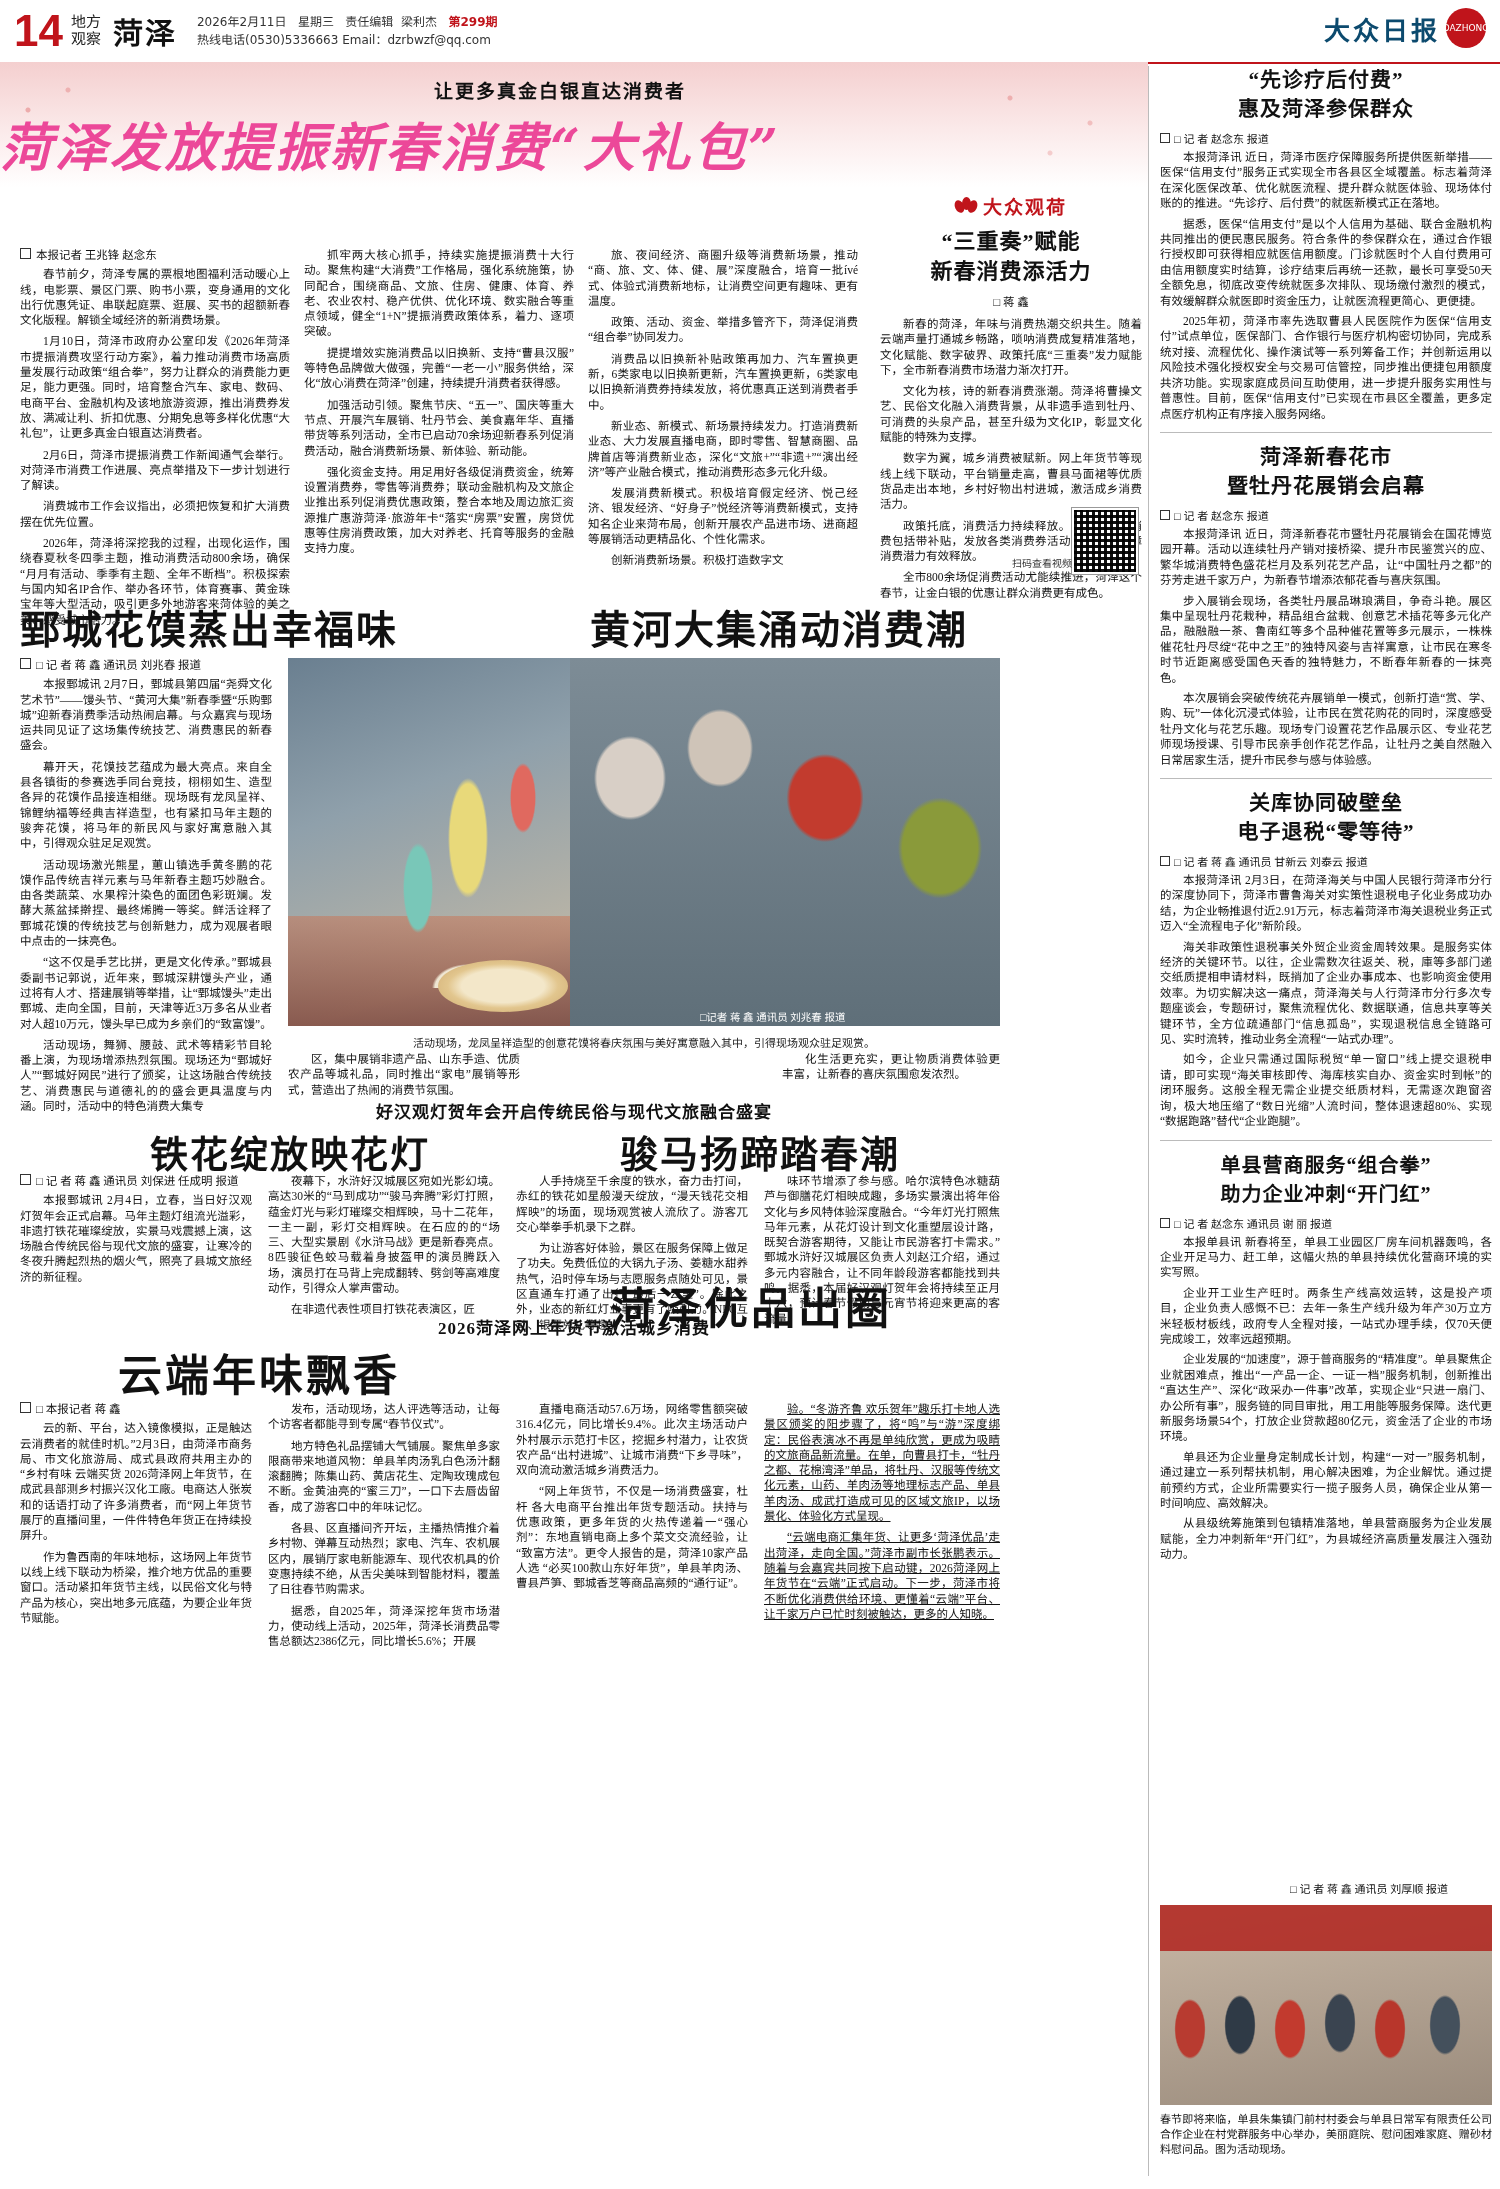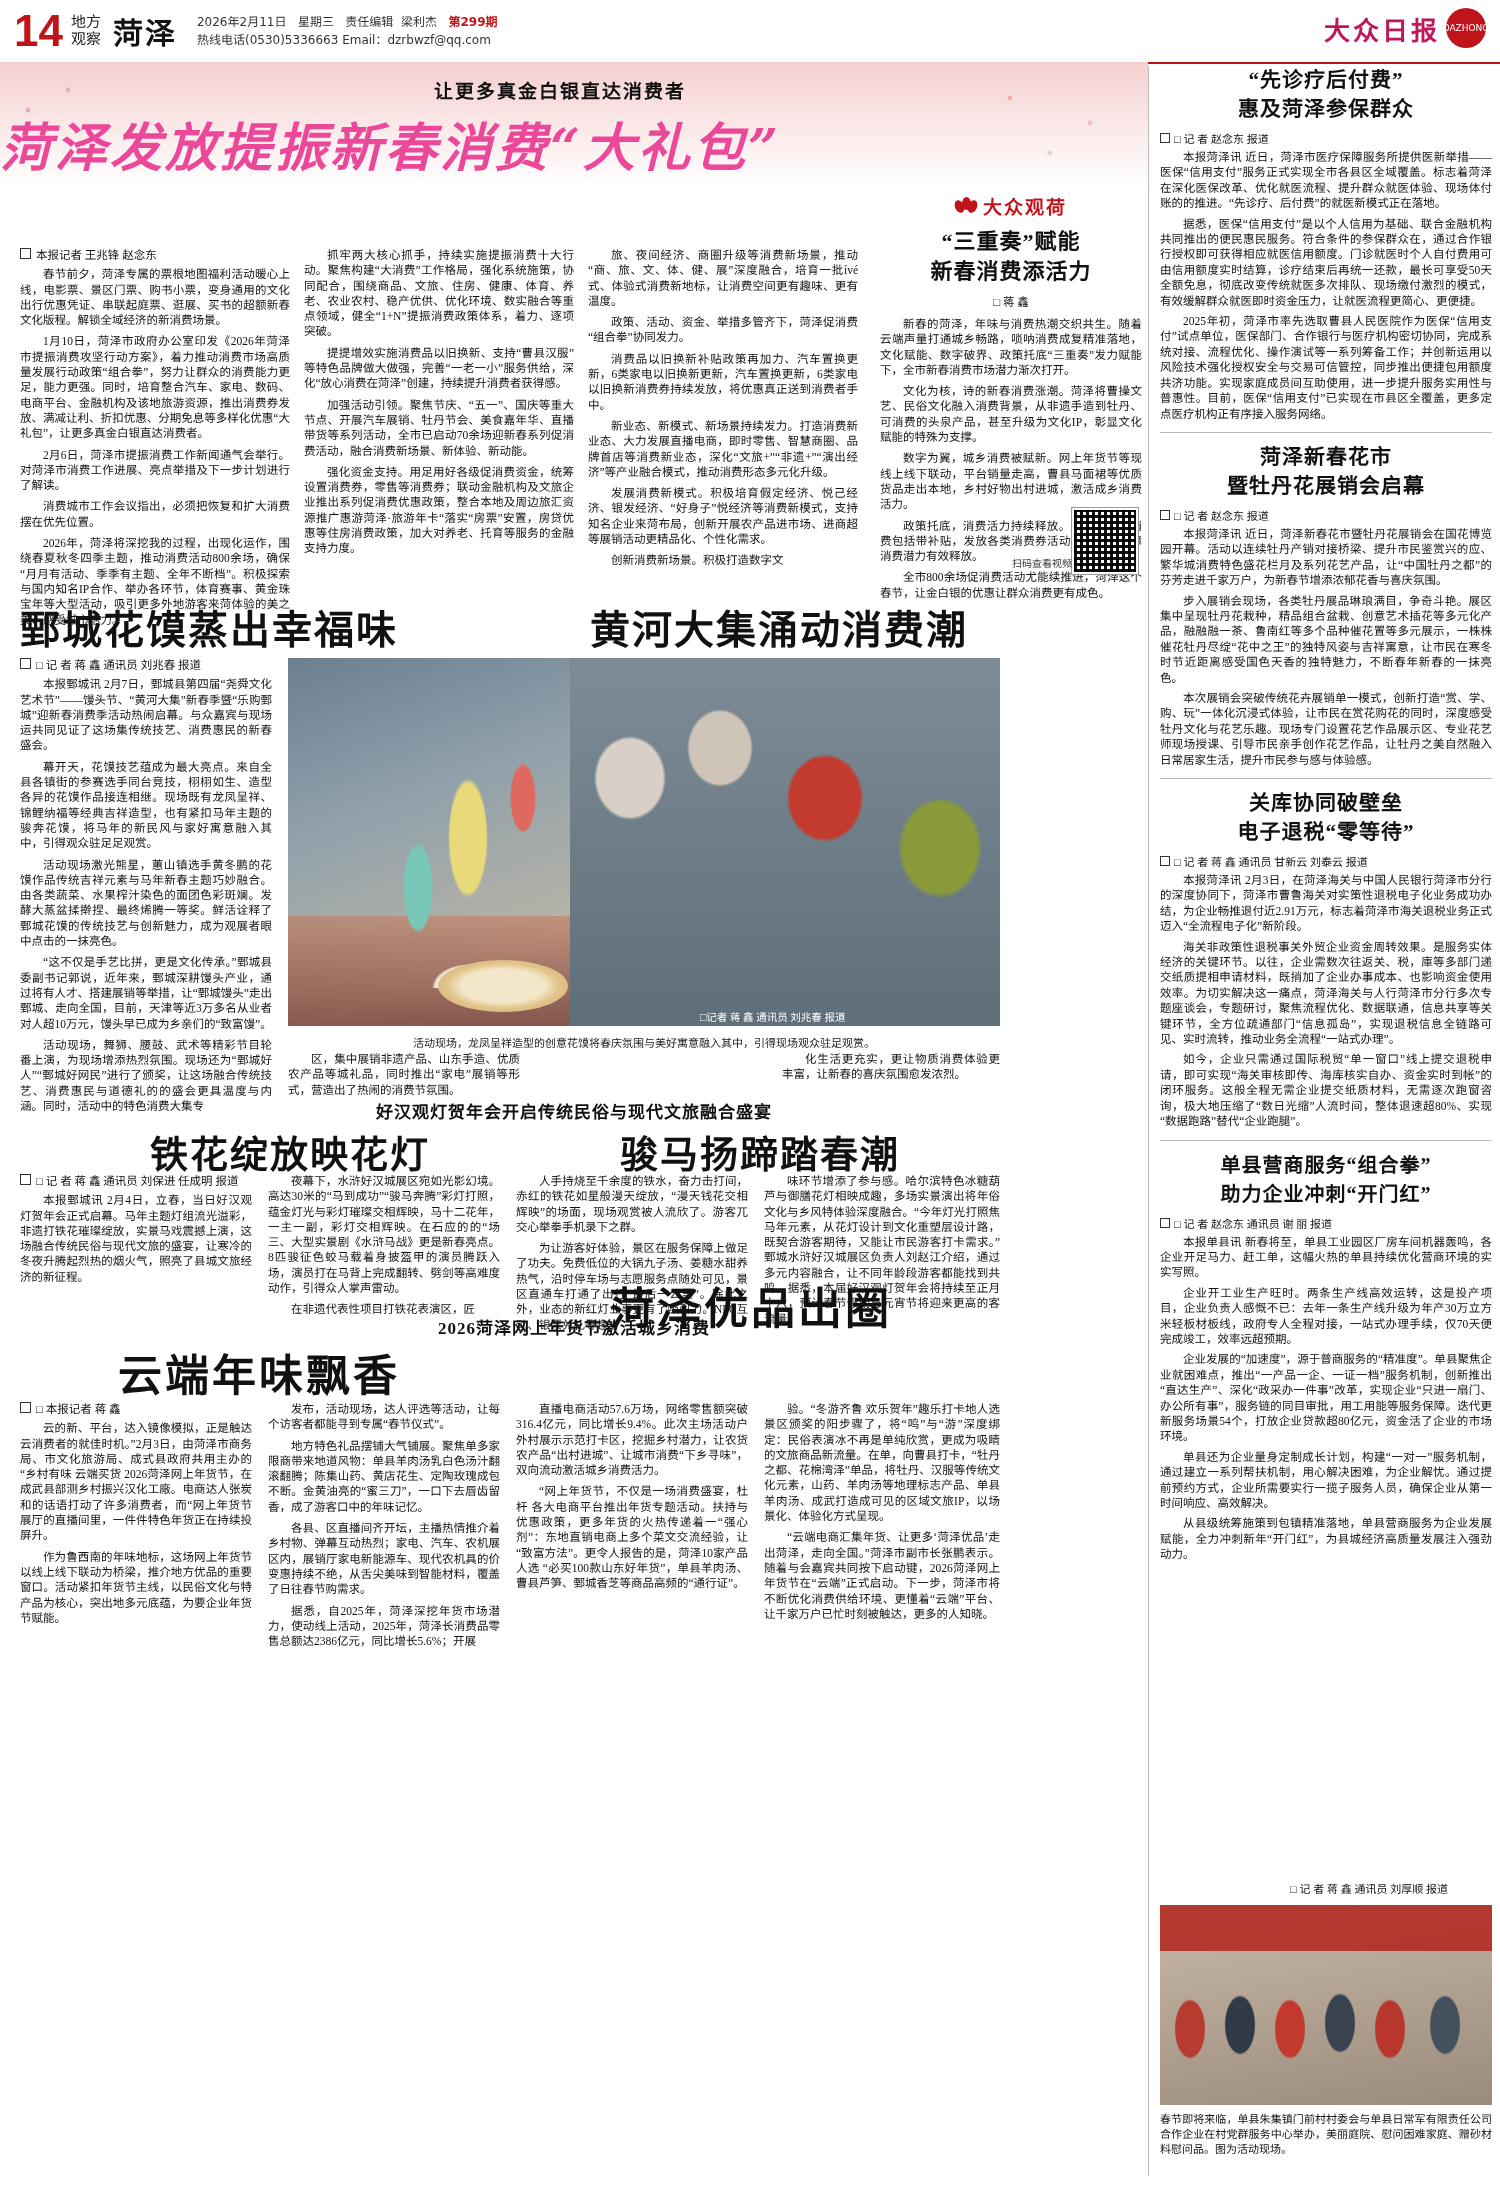--- a/index.html
+++ b/index.html
@@ -32,21 +32,21 @@
   }
   .mh-meta{
     margin-left:20px;font-size:12px;color:#333;line-height:18px;
     font-family:"DejaVu Sans",sans-serif;
   }
   .mh-meta .issue{color:#c0141b;font-weight:bold;}
   .mh-meta .line2{color:#333;}
   .logo{
     position:absolute;right:14px;top:8px;display:flex;align-items:center;gap:6px;
   }
-  .logo .zh{font-size:26px;font-weight:bold;letter-spacing:3px;color:#be185d;}
+  .logo .zh{font-size:26px;font-weight:bold;letter-spacing:3px;color:#0c4a6e;}
   .logo .badge{
     width:40px;height:40px;border-radius:50%;background:#c0141b;color:#fff;
     font-size:9px;display:flex;align-items:center;justify-content:center;
     flex-direction:column;line-height:10px;font-family:"DejaVu Sans",sans-serif;
   }
 
   
   .vrule{position:absolute;top:66px;left:1148px;width:1px;height:2110px;background:#bbb;}
 
   
@@ -360,21 +360,21 @@
     <div class="col" style="left:268px;top:1340px;width:232px;height:220px;">
       <p>发布，活动现场，达人评选等活动，让每个访客者都能寻到专属“春节仪式”。</p>
       <p>地方特色礼品摆铺大气铺展。聚焦单多家限商带来地道风物：单县羊肉汤乳白色汤汁翻滚翻腾；陈集山药、黄店花生、定陶玫瑰成包不断。金黄油亮的“蜜三刀”，一口下去唇齿留香，成了游客口中的年味记忆。</p>
       <p>各县、区直播间齐开坛，主播热情推介着乡村物、弹幕互动热烈；家电、汽车、农机展区内，展销厅家电新能源车、现代农机具的价变惠持续不绝，从舌尖美味到智能材料，覆盖了日往春节购需求。</p>
       <p>据悉，自2025年，菏泽深挖年货市场潜力，使动线上活动，2025年，菏泽长消费品零售总额达2386亿元，同比增长5.6%；开展</p>
     </div>
     <div class="col" style="left:516px;top:1340px;width:232px;height:220px;">
       <p>直播电商活动57.6万场，网络零售额突破316.4亿元，同比增长9.4%。此次主场活动户外村展示示范打卡区，挖掘乡村潜力，让农货农产品“出村进城”、让城市消费“下乡寻味”，双向流动激活城乡消费活力。</p>
       <p>“网上年货节，不仅是一场消费盛宴，杜杆  各大电商平台推出年货专题活动。扶持与优惠政策，更多年货的火热传递着一“强心剂”：东地直销电商上多个菜文交流经验，让“致富方法”。更令人报告的是，菏泽10家产品人选  “必买100款山东好年货”，单县羊肉汤、曹县芦笋、鄄城香芝等商品高频的“通行证”。</p>
     </div>
-    <div class="col" style="left:764px;top:1340px;width:236px;height:220px;">
+    <div class="col" style="left:764px;top:1340px;width:236px;height:220px;text-decoration:underline;">
       <p>验。“冬游齐鲁  欢乐贺年”趣乐打卡地人选景区颁奖的阳步骤了，将“鸣”与“游”深度绑定：民俗表演冰不再是单纯欣赏，更成为吸睛的文旅商品新流量。在单，向曹县打卡，“牡丹之都、花棉湾泽”单品，将牡丹、汉服等传统文化元素，山药、羊肉汤等地理标志产品、单县羊肉汤、成武打造成可见的区域文旅IP，以场景化、体验化方式呈现。</p>
       <p>“云端电商汇集年货、让更多‘菏泽优品’走出菏泽，走向全国。”菏泽市副市长张鹏表示。随着与会嘉宾共同按下启动键，2026菏泽网上年货节在“云端”正式启动。下一步，菏泽市将不断优化消费供给环境、更懂着“云端”平台、让千家万户已忙时刻被触达，更多的人知晓。</p>
     </div>
   </div>
 
   <div class="right">
     <div class="r-h">
       <div>“先诊疗后付费”</div>
       <div>惠及菏泽参保群众</div>
     </div>

